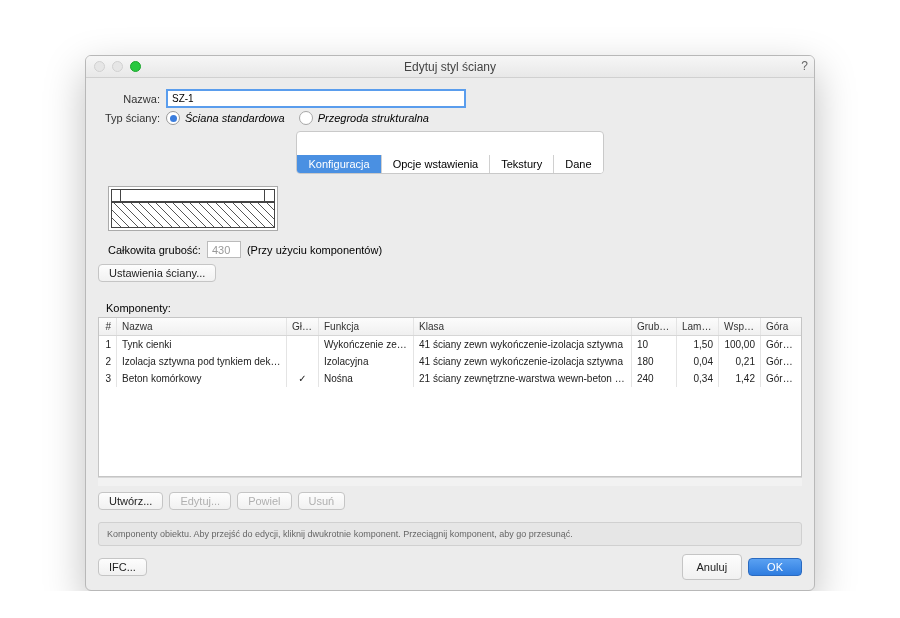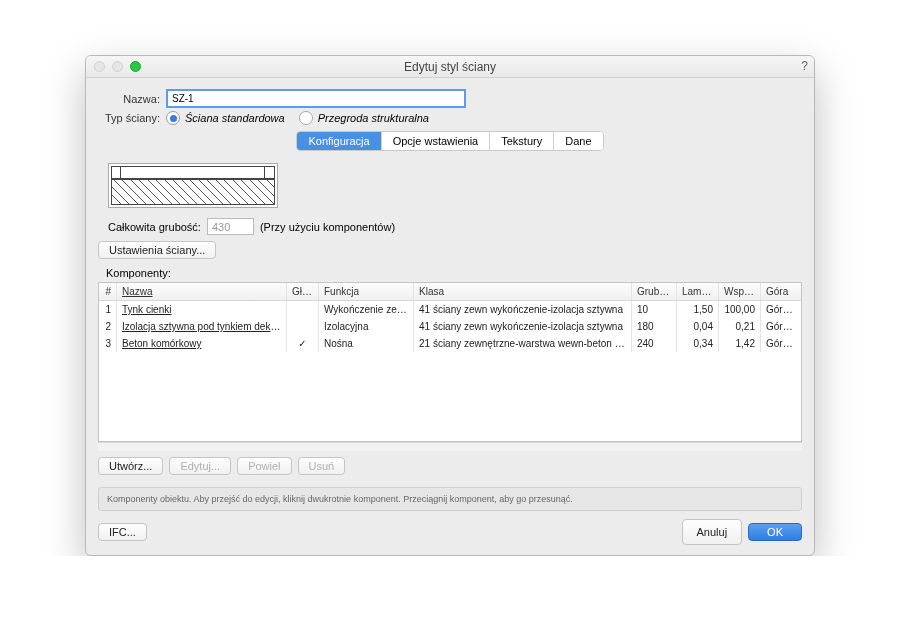--- a/index.html
+++ b/index.html
@@ -42,53 +42,53 @@
   border: 1px solid #a7a7a7; background: #fff; display: inline-flex;
   align-items: center; justify-content: center;
 }
 .radio-circ.checked { border-color: #999; }
 .radio-circ.checked::after {
   content: ""; width: 7px; height: 7px; border-radius: 50%;
   background: #3b7ddd;
 }
 .tabs { display: flex; justify-content: center; margin-top: 6px; }
 .tabbar { display: flex; border: 1px solid #c9c9c9; border-radius: 4px; background: #fff; overflow: hidden; }
-.tab { padding: 3px 11px; font-size: 11px; border-right: 1px solid #d0d0d0; background: #fff; cursor: pointer; }
+.tab { padding: 3px 11px; font-size: 11px; border-right: 1px solid #d0d0d0; background: #fff; cursor: pointer; margin-top: 23px; }
 .tab:last-child { border-right: none; }
 .tab.active { background: #4a90e2; color: #fff; }
 .preview-box {
   width: 170px; height: 45px; border: 1px solid #aaa; background: #fff;
   margin: 12px 0 10px 10px; position: relative; overflow: hidden;
 }
 .preview-tri { position: absolute; top: 2px; left: 2px; right: 2px; height: 13px;
   background: repeating-linear-gradient(90deg, transparent 0 8px, #444 8px 8.5px);
   border: 1px solid #444;
 }
 .preview-hatch { position: absolute; top: 15px; left: 2px; right: 2px; bottom: 2px;
   background: repeating-linear-gradient(45deg, #555 0 0.6px, transparent 0.6px 6px);
   border: 1px solid #444;
 }
 .thickness-row { display: flex; align-items: center; margin: 4px 0 6px 10px; gap: 6px; }
-.thickness-input { width: 47px; height: 17px; font-size: 11px; border: 1px solid #bbb; color: #999; padding: 0 4px; background: #fff; }
+.thickness-input { width: 34px; height: 17px; font-size: 11px; border: 1px solid #bbb; color: #999; padding: 0 4px; background: #fff; }
 .btn {
   display: inline-block; padding: 2px 10px; font-size: 11px;
   background: linear-gradient(#fdfdfd, #f1f1f1); border: 1px solid #c5c5c5;
   border-radius: 4px; cursor: pointer; color: #222;
 }
 .btn:disabled, .btn.disabled { color: #b0b0b0; }
 .btn-ustaw { margin-left: 0; }
-.komp-label { margin: 8px 0 3px 0; padding-left: 8px; }
+.komp-label { margin: 20px 0 3px 0; padding-left: 8px; }
 .table-wrap {
   border: 1px solid #c5c5c5; background: #fff; height: 160px; overflow: hidden;
 }
 .thead { display: flex; background: linear-gradient(#fcfcfc, #f0f0f0); border-bottom: 1px solid #d6d6d6; font-size: 10px; color: #333; }
 .thead > div, .trow > div { padding: 3px 5px; border-right: 1px solid #e4e4e4; overflow: hidden; white-space: nowrap; text-overflow: ellipsis; }
 .thead > div:last-child, .trow > div:last-child { border-right: none; }
 .c-idx { width: 18px; text-align: right; }
-.c-name { width: 170px; text-decoration: underline; }
+.c-name { width: 170px; }
 .c-glow { width: 32px; text-align: center; }
 .c-func { width: 95px; }
 .c-klasa { width: 218px; }
 .c-grub { width: 45px; }
 .c-lambda { width: 42px; text-align: right; }
 .c-wspol { width: 42px; text-align: right; }
 .c-gora { flex: 1; min-width: 20px; }
 .trow { display: flex; font-size: 10px; color: #222; }
 .scroll-track { height: 9px; background: #f2f2f2; border-top: 1px solid #d8d8d8; }
 .btnrow { display: flex; gap: 6px; margin-top: 6px; }

